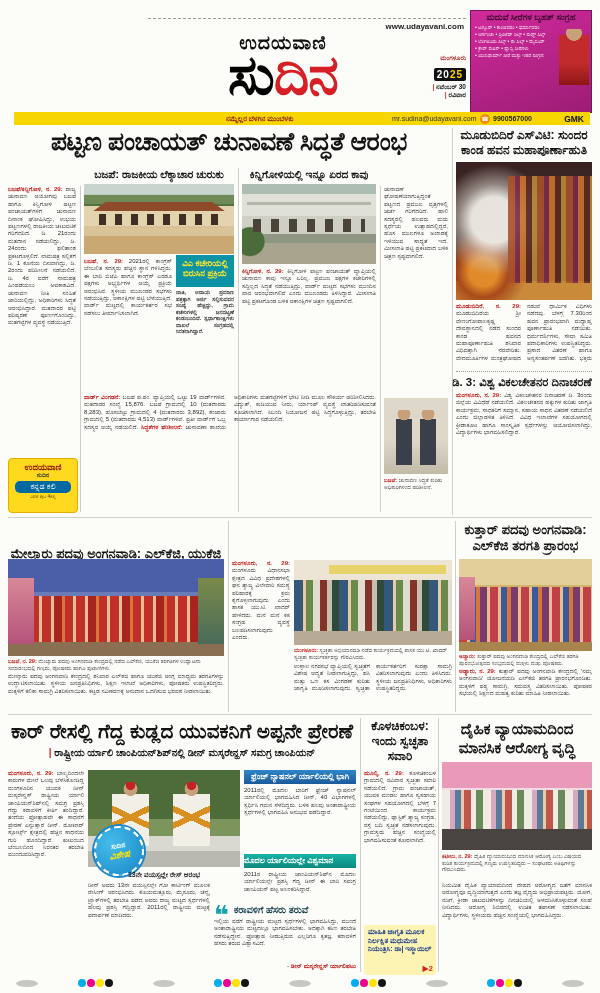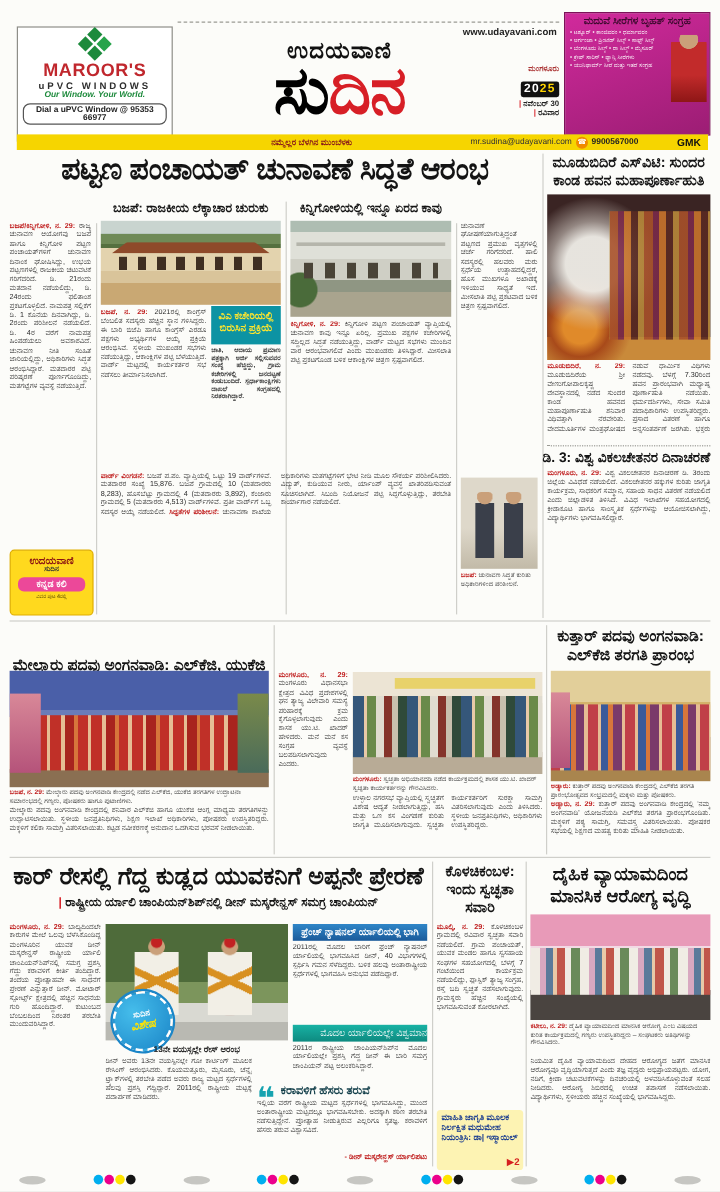--- a/index.html
+++ b/index.html
@@ -49,28 +49,28 @@
   .saree .sun{position:absolute;right:2px;bottom:3px;border:1px solid #333;font-size:4px;font-weight:bold;
               color:#222;padding:1px;line-height:4.5px;text-align:center;background:#fff;}
   .logo-ring{position:absolute;left:3px;bottom:6px;width:14px;height:14px;border:2px solid #7a1565;border-radius:50%;}
   
   .tealbox{background:#0d93a3;color:#ffe62e;font-weight:900;font-size:8.5px;line-height:10px;
            text-align:center;padding:3px 2px;}
   
   .kali{background:#ffd91e;border:1px solid #dfae00;border-radius:4px;text-align:center;padding-top:3px;}
   .kali .b1{color:#8a1212;font-weight:900;font-size:8.5px;line-height:10px;}
   .kali .b2{color:#333;font-weight:bold;font-size:6px;line-height:7px;}
-  .kali .band{background:#ec4899;color:#fff;border-radius:5px;font-size:8px;font-weight:700;
+  .kali .band{background:#0369a1;color:#fff;border-radius:5px;font-size:8px;font-weight:400;
               margin:2px 6px 1px;padding:1px 0;}
   .kali .nt{font-size:4.5px;color:#4a3a00;}
   
   .bluebanner{background:linear-gradient(180deg,#2f86c8,#1a5a9a);color:#fff;font-weight:900;font-size:8px;
               line-height:14px;text-align:center;}
-  .tealbanner{background:linear-gradient(180deg,#18b2a4,#0e8a80);color:#fff;font-weight:400;font-size:8px;
-              line-height:14px;text-align:right;}
+  .tealbanner{background:linear-gradient(180deg,#18b2a4,#0e8a80);color:#fff;font-weight:700;font-size:8px;
+              line-height:14px;text-align:left;}
   
   .sbadge{position:absolute;width:46px;height:46px;border-radius:50%;
           background:radial-gradient(circle at 35% 30%,#45bdeb,#1b86c8);
           border:2px dashed #fff;box-shadow:0 0 0 2px #1b86c8;transform:rotate(-10deg);
           display:flex;flex-direction:column;align-items:center;justify-content:center;}
   .sbadge .l1{color:#fff;font-size:7px;font-weight:bold;line-height:8px;}
   .sbadge .l2{color:#ffe400;font-size:9.5px;font-weight:900;line-height:10px;font-style:italic;}
   
   .qmark{position:absolute;left:0;top:-2px;font-size:26px;color:#17a3b0;font-weight:900;line-height:26px;}
   .qhead{font-size:9.5px;font-weight:900;color:#133f4a;margin-left:20px;}
@@ -102,32 +102,20 @@
                 linear-gradient(180deg,transparent 0 18%,#f2efe6 18% 100%);}
   .mfig{position:absolute;width:26%;height:72%;top:16%;border-radius:5px 5px 0 0;
      background:radial-gradient(circle at 50% 7%,#caa07a 0 12%,transparent 13%),
                 linear-gradient(180deg,transparent 0 16%,#3a3f4a 16% 100%);}
 </style>
 </head>
 <body>
 
 <div class="page">
 
-  <div class="abs maroors" style="left:14px;top:22px;width:128px;height:94px;">
-    <div class="leafgrid">
-        <div></div>
-        <div></div>
-        <div></div>
-        <div></div>
-      </div>
-    <div class="nm">MAROOR'S</div>
-    <div class="sb">uPVC WINDOWS</div>
-    <div class="tg">Our Window. Your World.</div>
-    <div class="dial">Dial a uPVC Window @ 95353 66977</div>
-  </div>
 
   <div class="dash" style="left:148px;top:18px;width:318px;"></div>
   <div class="abs" style="left:330px;top:22px;width:134px;text-align:right;font-size:8px;font-weight:bold;color:#222;">www.udayavani.com</div>
 
   <div class="abs brand" style="left:160px;top:32px;width:246px;">ಉದಯವಾಣಿ</div>
   <div class="abs mast-title" style="left:150px;top:48px;width:266px;">
     <span>ಸು</span><span class="red">ದಿನ</span>
   </div>
 
   <div class="abs" style="left:416px;top:54px;width:50px;text-align:right;">

